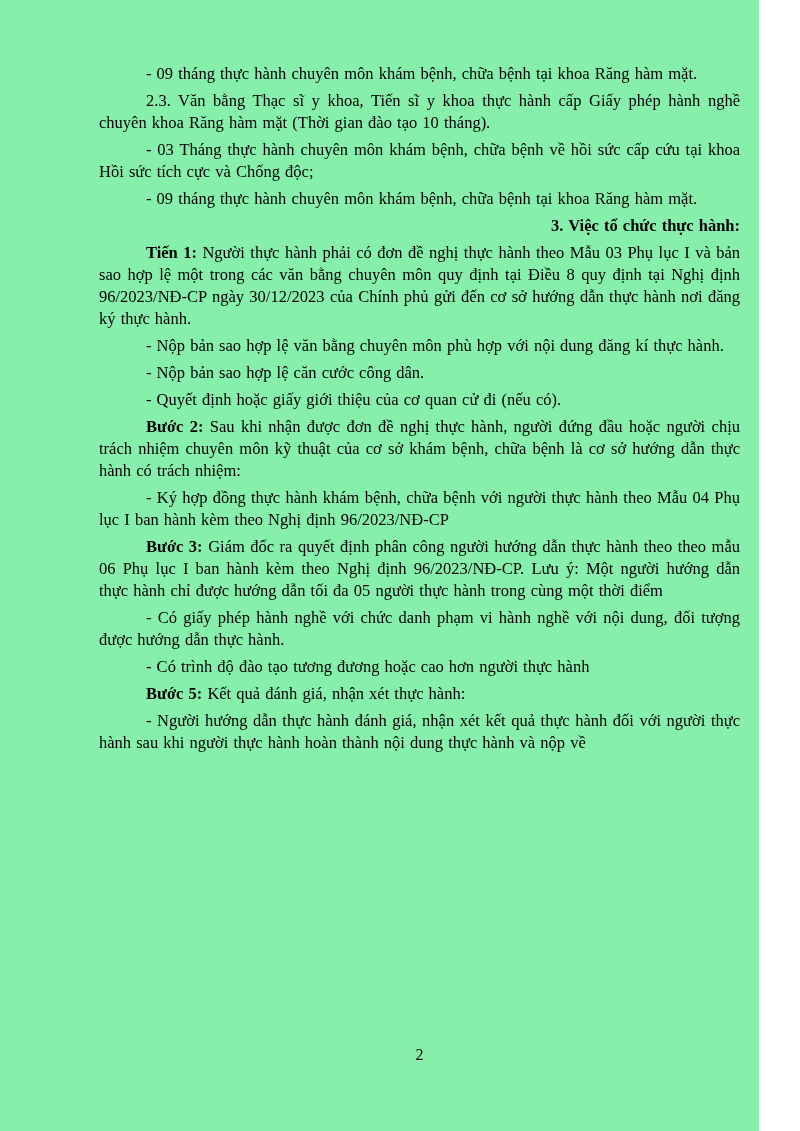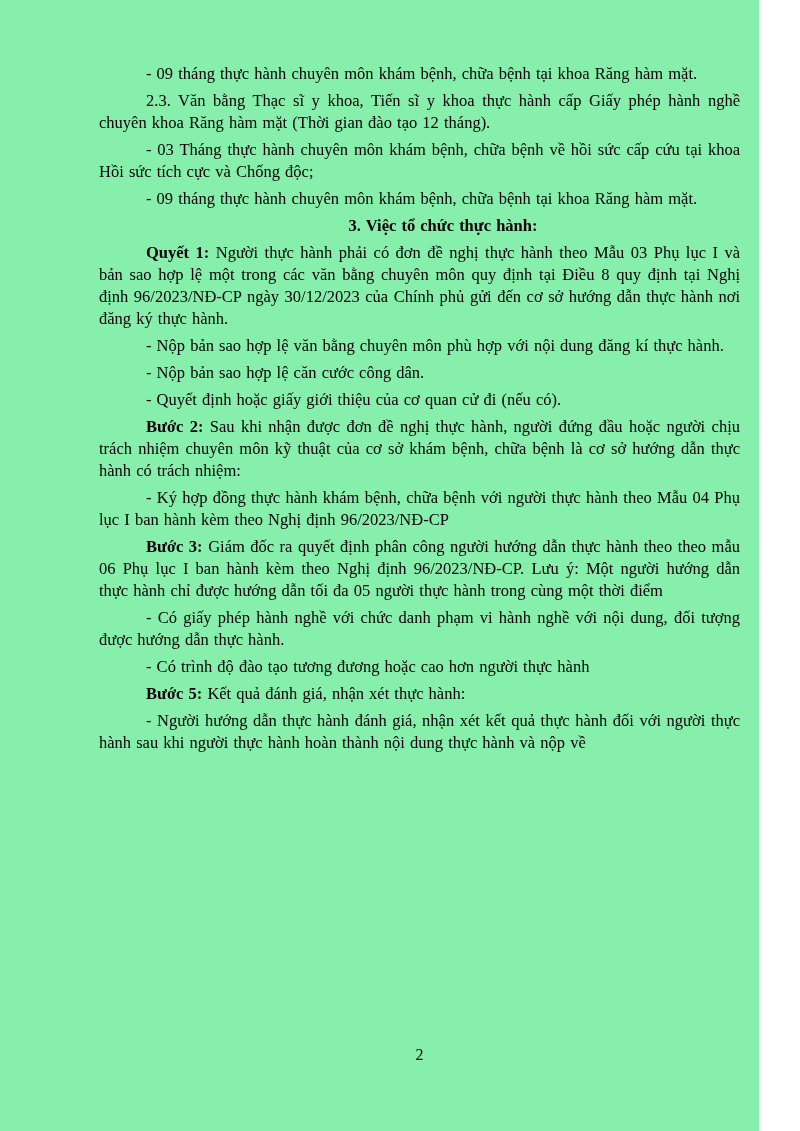--- a/index.html
+++ b/index.html
@@ -25,43 +25,43 @@
   p.para {
     margin: 0 0 5px 0;
     text-indent: 47px;
     text-align: justify;
     font-size: 16.5px;
     line-height: 22px;
     word-spacing: 1px;
   }
   p.para.heading {
     font-weight: bold;
-    text-align: center;
+    text-align: right;
   }
   .footer {
     position: absolute;
     top: 1044px;
     left: 99px;
     width: 641px;
     text-align: center;
     font-size: 16px;
     line-height: 22px;
   }
 </style>
 </head>
 <body>
 
 <div class="page">
   <div class="content">
       <p class="para"><span>- 09 tháng thực hành chuyên môn khám bệnh, chữa bệnh tại khoa Răng hàm mặt.</span></p>
-      <p class="para"><span>2.3. Văn bằng Thạc sĩ y khoa, Tiến sĩ y khoa thực hành cấp Giấy phép hành nghề chuyên khoa Răng hàm mặt (Thời gian đào tạo 12 tháng).</span></p>
+      <p class="para"><span>2.3. Văn bằng Thạc sĩ y khoa, Tiến sĩ y khoa thực hành cấp Giấy phép hành nghề chuyên khoa Răng hàm mặt (Thời gian đào tạo 10 tháng).</span></p>
       <p class="para"><span>- 03 Tháng thực hành chuyên môn khám bệnh, chữa bệnh về hồi sức cấp cứu tại khoa Hồi sức tích cực và Chống độc;</span></p>
       <p class="para"><span>- 09 tháng thực hành chuyên môn khám bệnh, chữa bệnh tại khoa Răng hàm mặt.</span></p>
       <p class="para heading"><b>3. Việc tổ chức thực hành:</b></p>
-      <p class="para"><b>Quyết 1:</b><span> Người thực hành phải có đơn đề nghị thực hành theo Mẫu 03 Phụ lục I và bản sao hợp lệ một trong các văn bằng chuyên môn quy định tại Điều 8 quy định tại Nghị định 96/2023/NĐ-CP ngày 30/12/2023 của Chính phủ gửi đến cơ sở hướng dẫn thực hành nơi đăng ký thực hành.</span></p>
+      <p class="para"><b>Tiến 1:</b><span> Người thực hành phải có đơn đề nghị thực hành theo Mẫu 03 Phụ lục I và bản sao hợp lệ một trong các văn bằng chuyên môn quy định tại Điều 8 quy định tại Nghị định 96/2023/NĐ-CP ngày 30/12/2023 của Chính phủ gửi đến cơ sở hướng dẫn thực hành nơi đăng ký thực hành.</span></p>
       <p class="para"><span>- Nộp bản sao hợp lệ văn bằng chuyên môn phù hợp với nội dung đăng kí thực hành.</span></p>
       <p class="para"><span>- Nộp bản sao hợp lệ căn cước công dân.</span></p>
       <p class="para"><span>- Quyết định hoặc giấy giới thiệu của cơ quan cử đi (nếu có).</span></p>
       <p class="para"><b>Bước 2:</b><span> Sau khi nhận được đơn đề nghị thực hành, người đứng đầu hoặc người chịu trách nhiệm chuyên môn kỹ thuật của cơ sở khám bệnh, chữa bệnh là cơ sở hướng dẫn thực hành có trách nhiệm:</span></p>
       <p class="para"><span>- Ký hợp đồng thực hành khám bệnh, chữa bệnh với người thực hành theo Mẫu 04 Phụ lục I ban hành kèm theo Nghị định 96/2023/NĐ-CP</span></p>
       <p class="para"><b>Bước 3:</b><span> Giám đốc ra quyết định phân công người hướng dẫn thực hành theo theo mẫu 06 Phụ lục I ban hành kèm theo Nghị định 96/2023/NĐ-CP. Lưu ý: Một người hướng dẫn thực hành chỉ được hướng dẫn tối đa 05 người thực hành trong cùng một thời điểm</span></p>
       <p class="para"><span>- Có giấy phép hành nghề với chức danh phạm vi hành nghề với nội dung, đối tượng được hướng dẫn thực hành.</span></p>
       <p class="para"><span>- Có trình độ đào tạo tương đương hoặc cao hơn người thực hành</span></p>
       <p class="para"><b>Bước 5:</b><span> Kết quả đánh giá, nhận xét thực hành:</span></p>
       <p class="para"><span>- Người hướng dẫn thực hành đánh giá, nhận xét kết quả thực hành đối với người thực hành sau khi người thực hành hoàn thành nội dung thực hành và nộp về</span></p>

